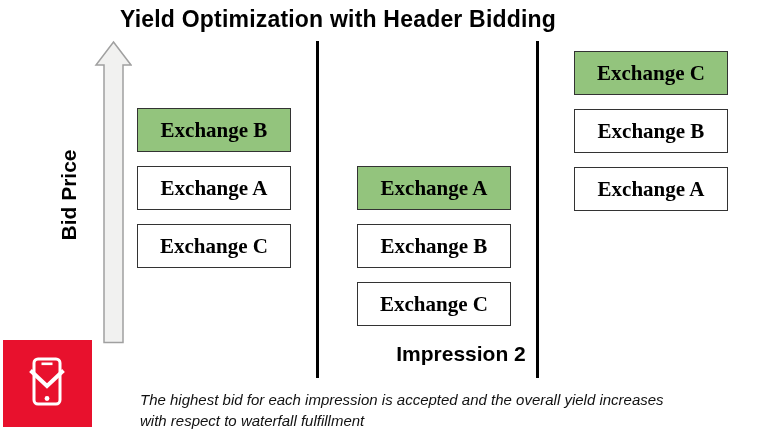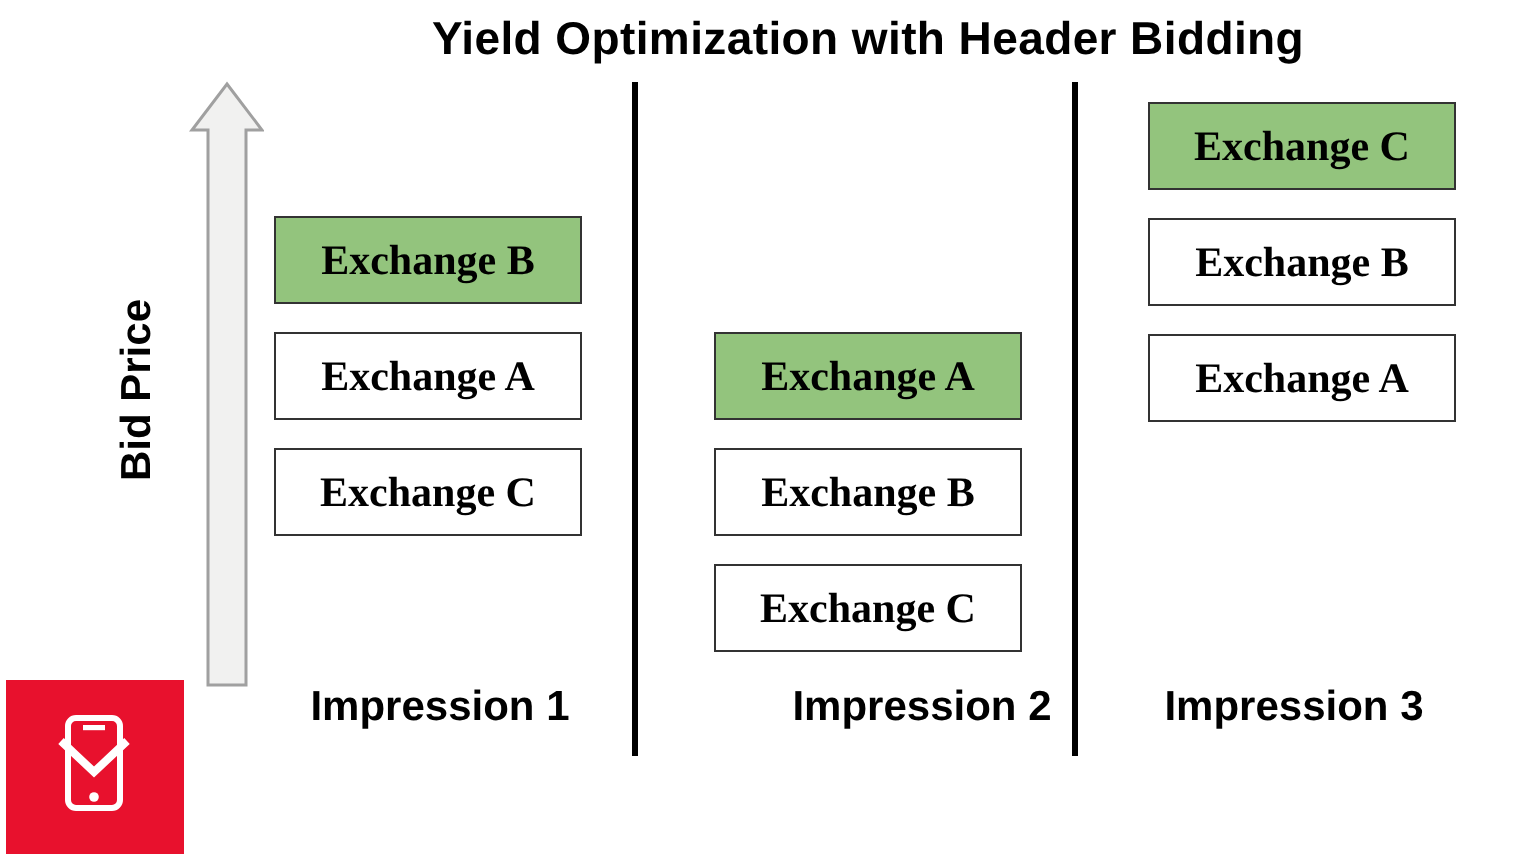--- a/index.html
+++ b/index.html
@@ -3,21 +3,21 @@
 <meta charset="utf-8">
 <style>
   html, body { margin: 0; padding: 0; }
   body { font-family: "Liberation Sans", sans-serif; background: #ffffff; }
   #stage {
     position: relative; width: 768px; height: 431px;
     background: #ffffff; overflow: hidden;
   }
   .title {
     position: absolute; left: 120px; top: 6px; width: 628px;
-    text-align: center; font-size: 23px; font-weight: bold; color: #000;
+    font-size: 23px; font-weight: bold; color: #000;
     letter-spacing: 0.2px;
   }
   .axis-arrow { position: absolute; left: 94px; top: 40px; }
   .axis-label {
     position: absolute; left: -38px; top: 180px; width: 220px; height: 30px;
     transform: rotate(-90deg);
     text-align: center; font-size: 21px; font-weight: bold; color: #000;
   }
   .divider {
     position: absolute; top: 41px; width: 3px; height: 337px;
@@ -87,24 +87,26 @@
   <div class="box highlighted" style="left:574px; top:51px;">
     <span>Exchange C</span>
   </div>
   <div class="box" style="left:574px; top:109px;">
     <span>Exchange B</span>
   </div>
   <div class="box" style="left:574px; top:167px;">
     <span>Exchange A</span>
   </div>
 
-  <div class="col-label" id="col-label-1">Impression 1</div>
   <div class="col-label" id="col-label-2">Impression 2</div>
-  <div class="col-label" id="col-label-3">Impression 3</div>
 
+  <div class="caption">
+    <div>The highest bid for each impression is accepted and the overall yield increases</div>
+    <div>with respect to waterfall fulfillment</div>
+  </div>
 
   <div class="logo">
     <svg width="89" height="87" viewBox="0 0 89 87" aria-hidden="true">
       <rect x="31" y="19" width="26" height="45" rx="4" ry="4" fill="none" stroke="#ffffff" stroke-width="3"></rect>
       <rect x="38.5" y="22.5" width="11" height="2.6" fill="#ffffff"></rect>
       <circle cx="44" cy="58.5" r="2.4" fill="#ffffff"></circle>
       <path d="M 27.5 30.5 L 44 46 L 60.5 30.5" fill="none" stroke="#ffffff" stroke-width="4" stroke-linecap="butt" stroke-linejoin="miter"></path>
     </svg>
   </div>
 

